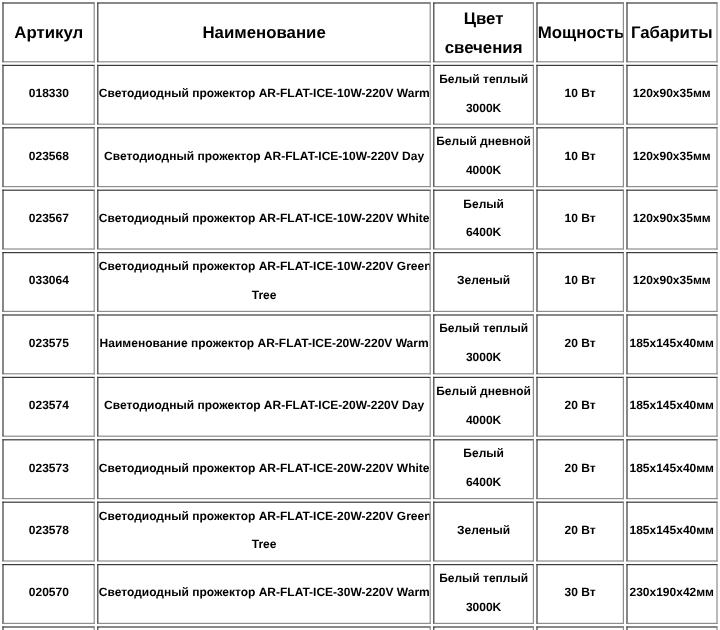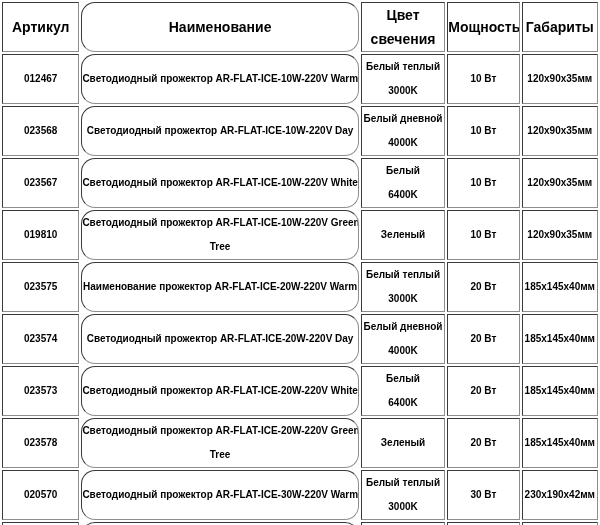--- a/index.html
+++ b/index.html
@@ -38,42 +38,42 @@
   }
   table.spec th {
     font-size: 14px;
     font-weight: bold;
   }
   table.spec td {
     font-size: 10px;
     font-weight: bold;
   }
   .c0 { width: 77px; }
-  .c1 { width: 276px; border-radius: 14px; }
+  .c1 { width: 276px; }
   .c2 { width: 84px; }
   .c3 { width: 72px; }
   .c4 { width: 76px; }
 </style>
 </head>
 <body>
 
 <div class="screen">
   <table class="spec">
     <tbody>
         <tr>
       <th class="c0">Артикул</th>
       <th class="c1">Наименование</th>
       <th class="c2">Цвет
 свечения</th>
       <th class="c3">Мощность</th>
       <th class="c4">Габариты</th>
     </tr>
 
     <tr>
-      <td class="c0">012467</td>
+      <td class="c0">018330</td>
       <td class="c1">Светодиодный прожектор AR-FLAT-ICE-10W-220V Warm</td>
       <td class="c2">Белый теплый
 3000K</td>
       <td class="c3">10 Вт</td>
       <td class="c4">120x90x35мм</td>
     </tr>
 
     <tr>
       <td class="c0">023568</td>
       <td class="c1">Светодиодный прожектор AR-FLAT-ICE-10W-220V Day</td>
@@ -86,21 +86,21 @@
     <tr>
       <td class="c0">023567</td>
       <td class="c1">Светодиодный прожектор AR-FLAT-ICE-10W-220V White</td>
       <td class="c2">Белый
 6400K</td>
       <td class="c3">10 Вт</td>
       <td class="c4">120x90x35мм</td>
     </tr>
 
     <tr>
-      <td class="c0">019810</td>
+      <td class="c0">033064</td>
       <td class="c1">Светодиодный прожектор AR-FLAT-ICE-10W-220V Green
 Tree</td>
       <td class="c2">Зеленый</td>
       <td class="c3">10 Вт</td>
       <td class="c4">120x90x35мм</td>
     </tr>
 
     <tr>
       <td class="c0">023575</td>
       <td class="c1">Наименование прожектор AR-FLAT-ICE-20W-220V Warm</td>

